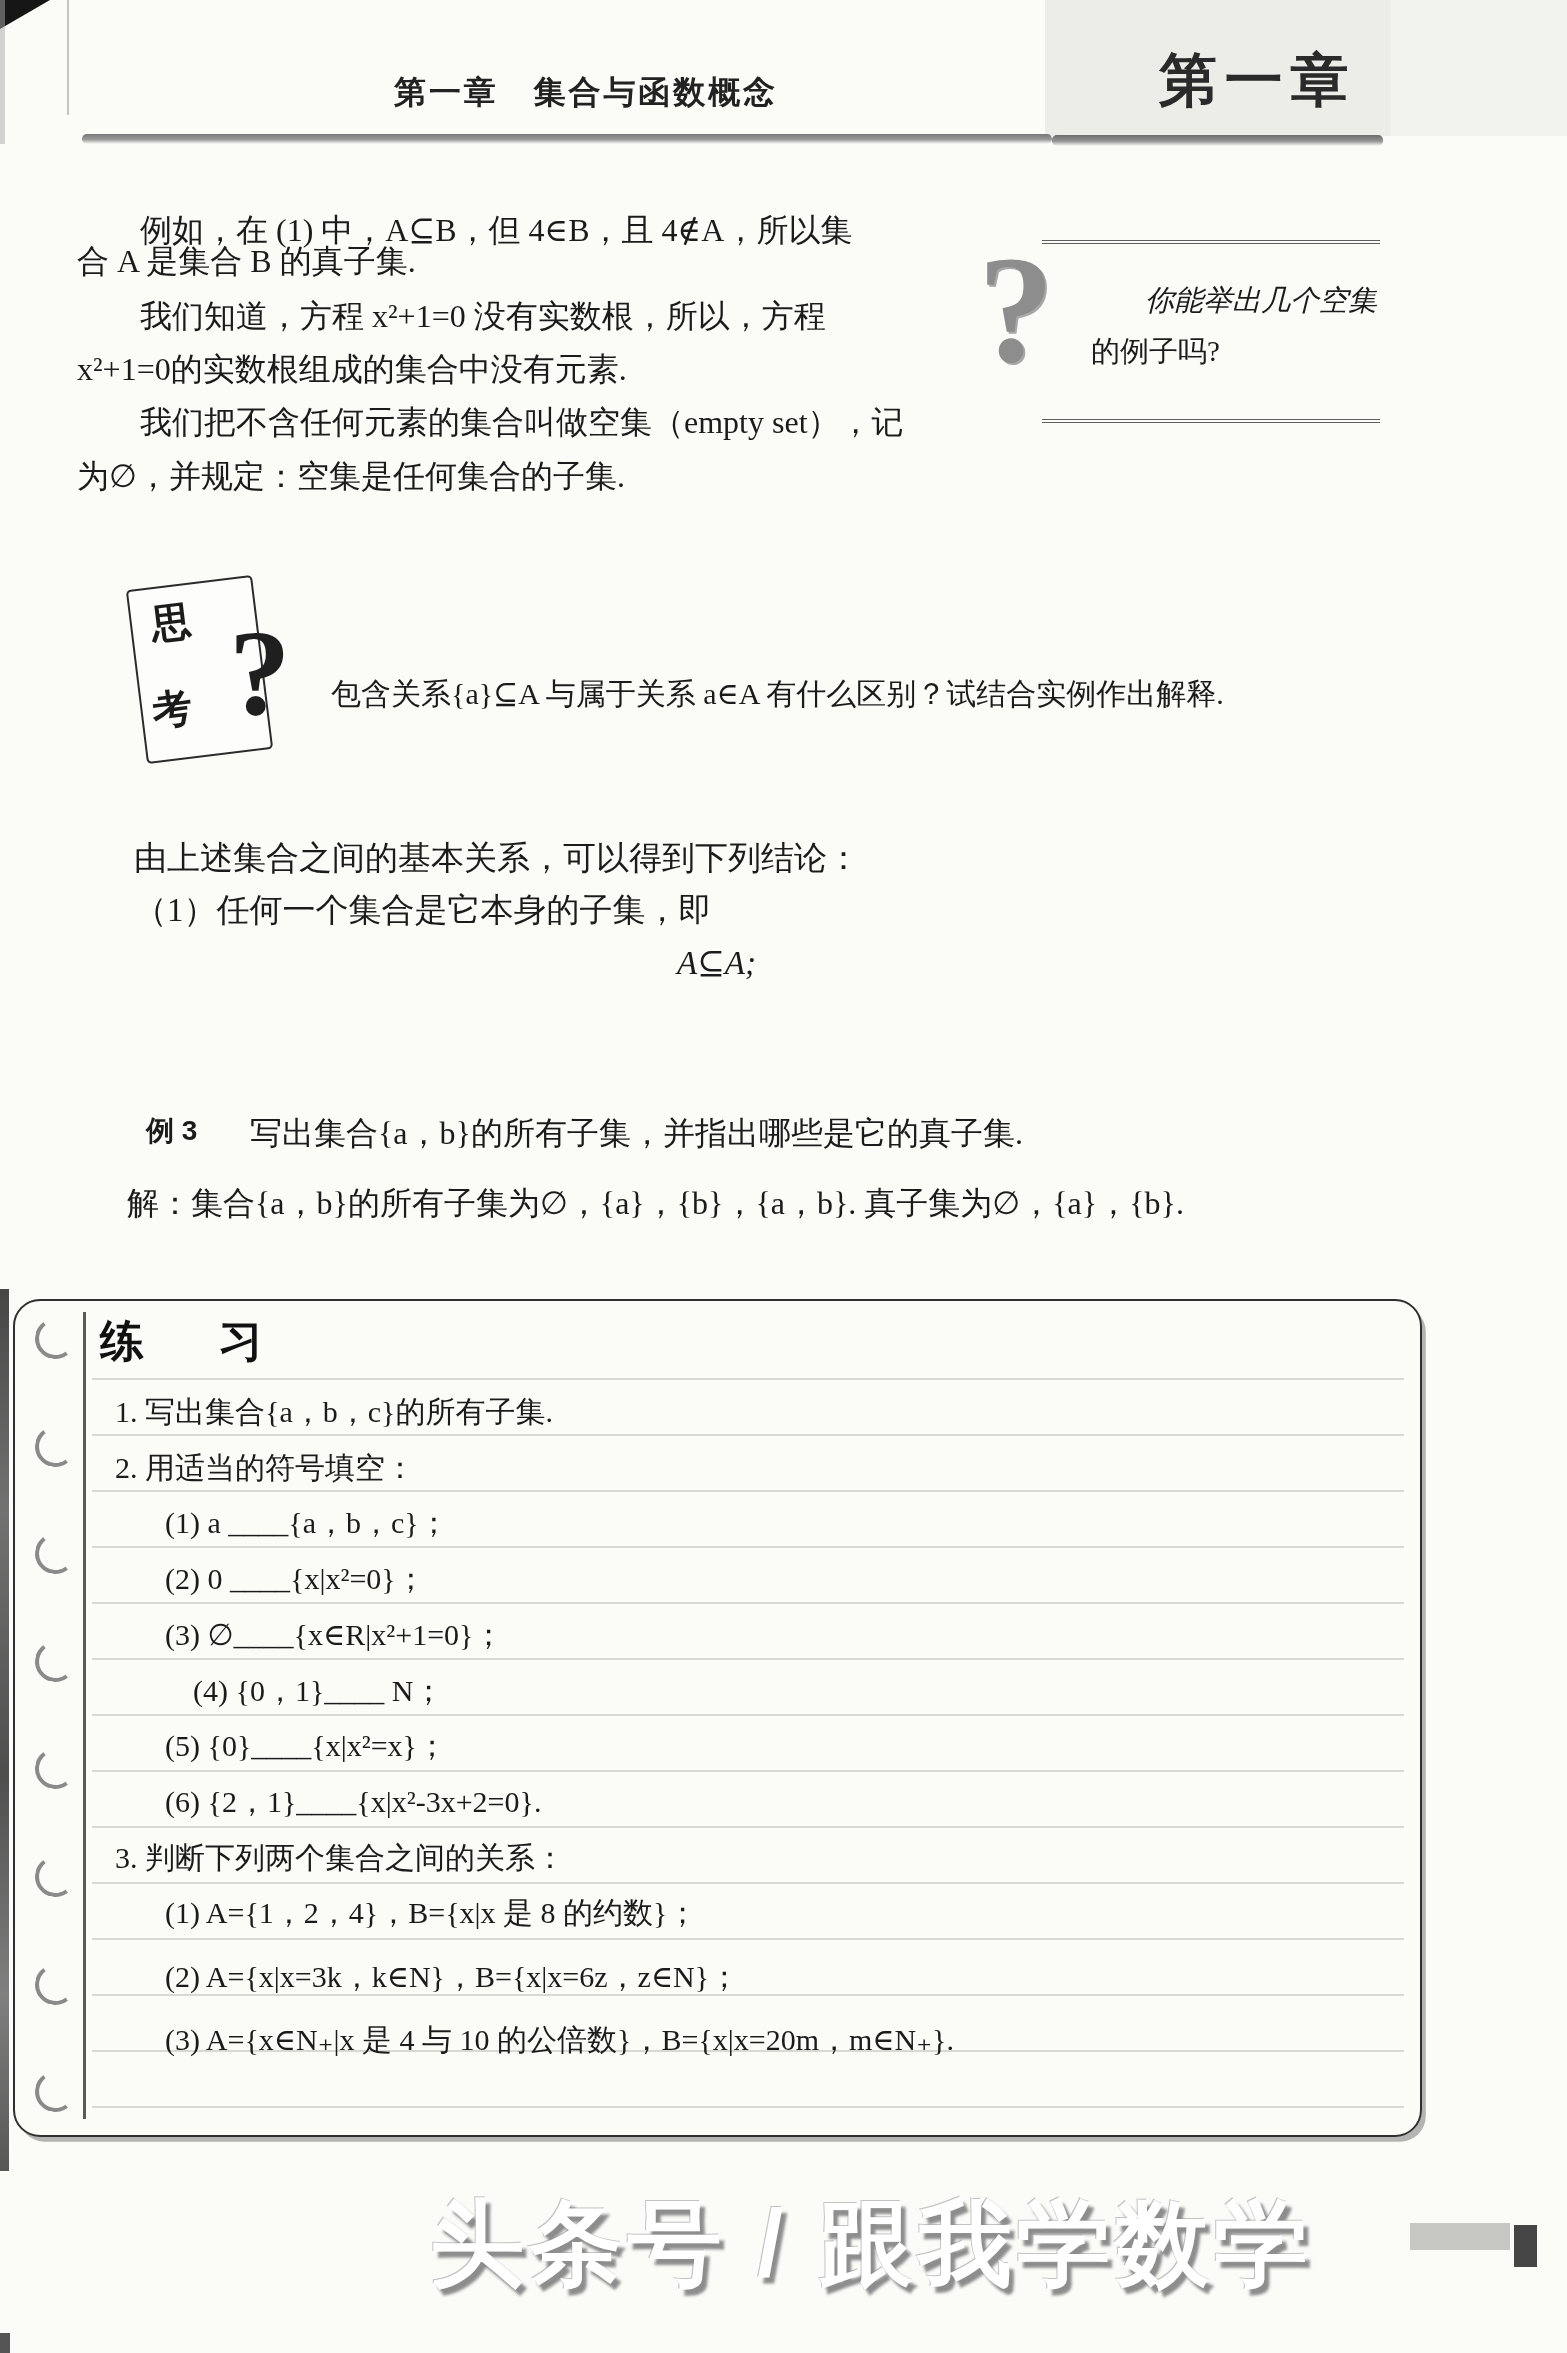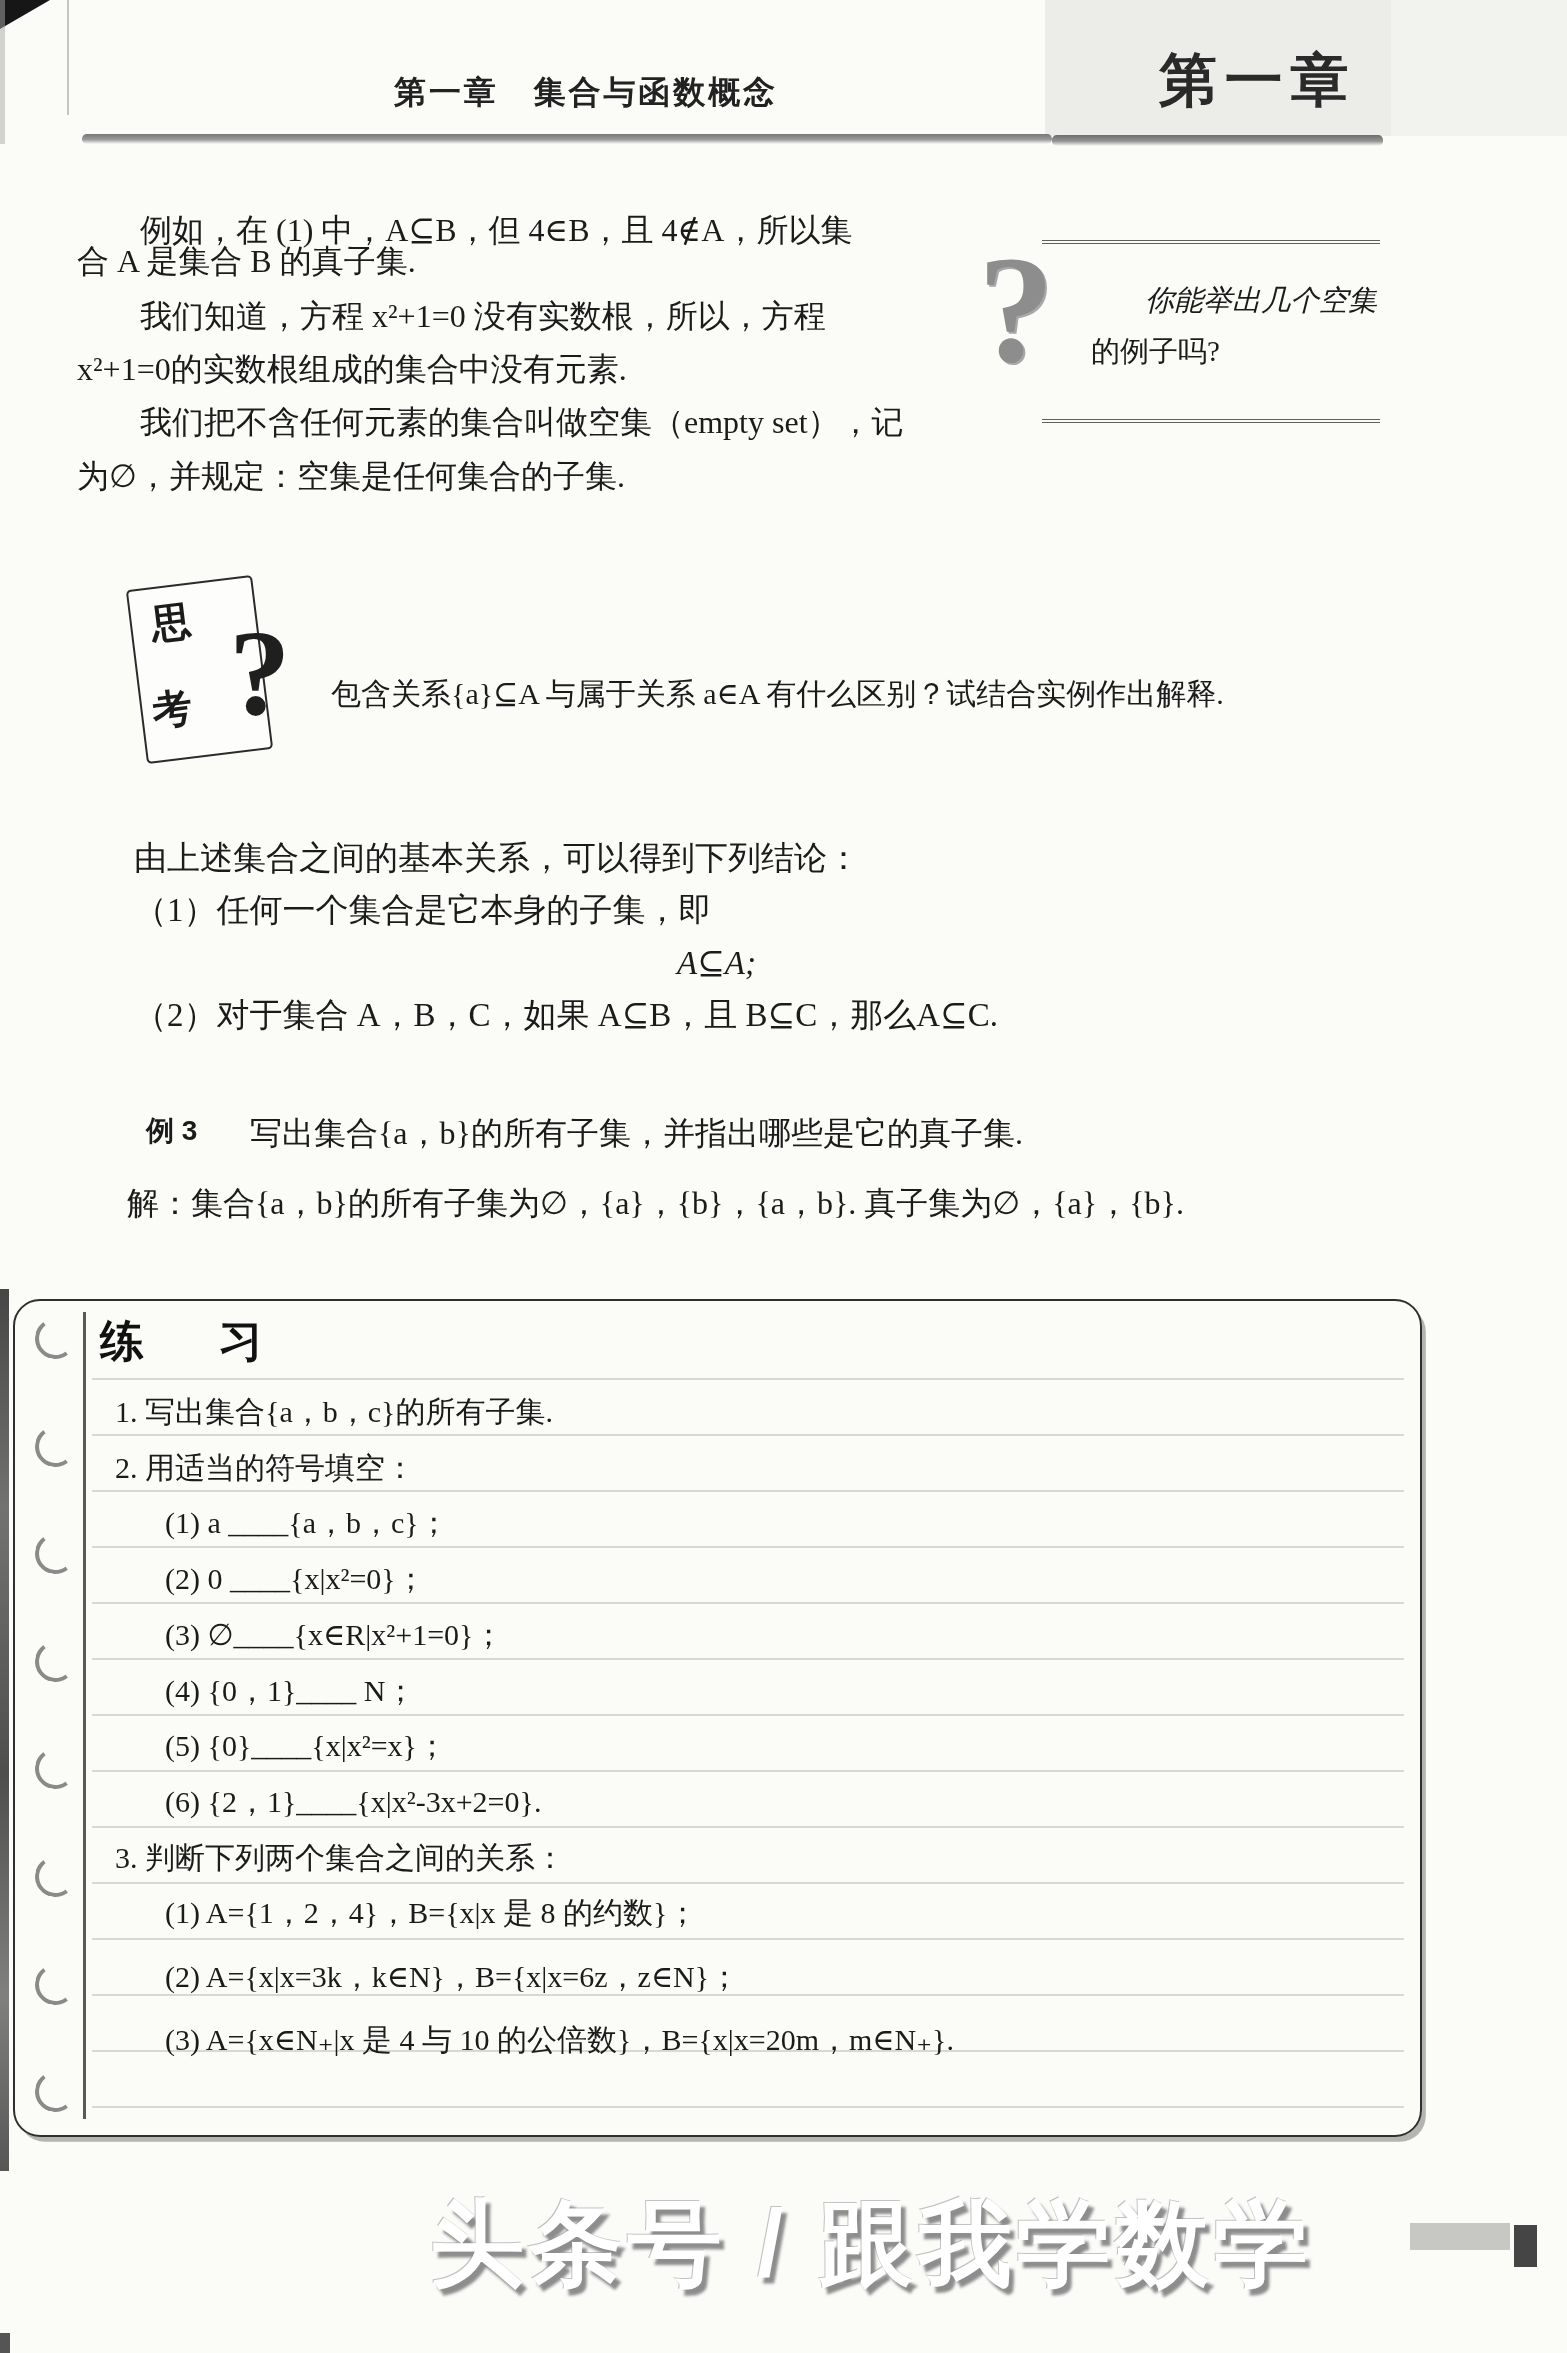--- a/index.html
+++ b/index.html
@@ -108,21 +108,20 @@
   <div class="abs think-card">
     <span class="think-char1">思</span>
     <span class="think-char2">考</span>
   </div>
   <div class="abs think-q">?</div>
   <div class="abs think-text nowrap">包含关系{a}⊆A 与属于关系 a∈A 有什么区别？试结合实例作出解释.</div>
 
   <div class="abs concl-line concl-intro nowrap">由上述集合之间的基本关系，可以得到下列结论：</div>
   <div class="abs concl-line concl-1 nowrap">（1）任何一个集合是它本身的子集，即</div>
   <div class="abs concl-line concl-formula nowrap">A⊆A;</div>
-  <div class="abs concl-line concl-2 nowrap">（2）对于集合 A，B，C，如果 A⊆B，且 B⊆C，那么A⊆C.</div>
 
   <div class="abs ex3-label sans nowrap">例 3</div>
   <div class="abs ex3-text nowrap">写出集合{a，b}的所有子集，并指出哪些是它的真子集.</div>
   <div class="abs ex3-sol nowrap">解：集合{a，b}的所有子集为∅，{a}，{b}，{a，b}. 真子集为∅，{a}，{b}.</div>
 
   <div class="abs exbox"></div>
   <div class="abs ruled"></div>
   <div class="abs margin-line"></div>
   <div id="holes">
       <div class="hole" style="top: 1318px;"></div>
@@ -134,21 +133,21 @@
       <div class="hole" style="top: 1964px;"></div>
       <div class="hole" style="top: 2071px;"></div>
     </div>
   <div class="abs ex-title nowrap">练　习</div>
   <div id="exercise-rows">
       <div class="abs ex-row indent1" style="top: 1393px;">1. 写出集合{a，b，c}的所有子集.</div>
       <div class="abs ex-row indent1" style="top: 1449px;">2. 用适当的符号填空：</div>
       <div class="abs ex-row indent2" style="top: 1504px;">(1) a ____{a，b，c}；</div>
       <div class="abs ex-row indent2" style="top: 1560px;">(2) 0 ____{x|x²=0}；</div>
       <div class="abs ex-row indent2" style="top: 1616px;">(3) ∅____{x∈R|x²+1=0}；</div>
-      <div class="abs ex-row indent2" style="top: 1672px;">(4) {0，1}____ N；</div>
+      <div class="abs ex-row indent2" style="top: 1672px; margin-left: 28px;">(4) {0，1}____ N；</div>
       <div class="abs ex-row indent2" style="top: 1727px;">(5) {0}____{x|x²=x}；</div>
       <div class="abs ex-row indent2" style="top: 1783px;">(6) {2，1}____{x|x²-3x+2=0}.</div>
       <div class="abs ex-row indent1" style="top: 1839px;">3. 判断下列两个集合之间的关系：</div>
       <div class="abs ex-row indent2" style="top: 1894px;">(1) A={1，2，4}，B={x|x 是 8 的约数}；</div>
       <div class="abs ex-row indent2" style="top: 1958px;">(2) A={x|x=3k，k∈N}，B={x|x=6z，z∈N}；</div>
       <div class="abs ex-row indent2" style="top: 2021px;">(3) A={x∈N₊|x 是 4 与 10 的公倍数}，B={x|x=20m，m∈N₊}.</div>
     </div>
 
   <div class="abs wm-band"></div>
   <div class="abs wm-block"></div>

